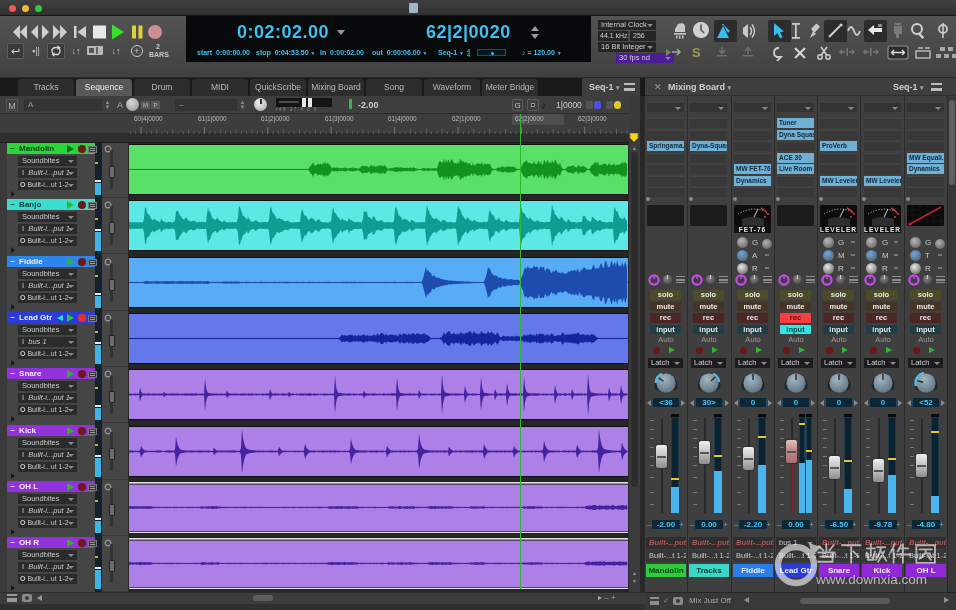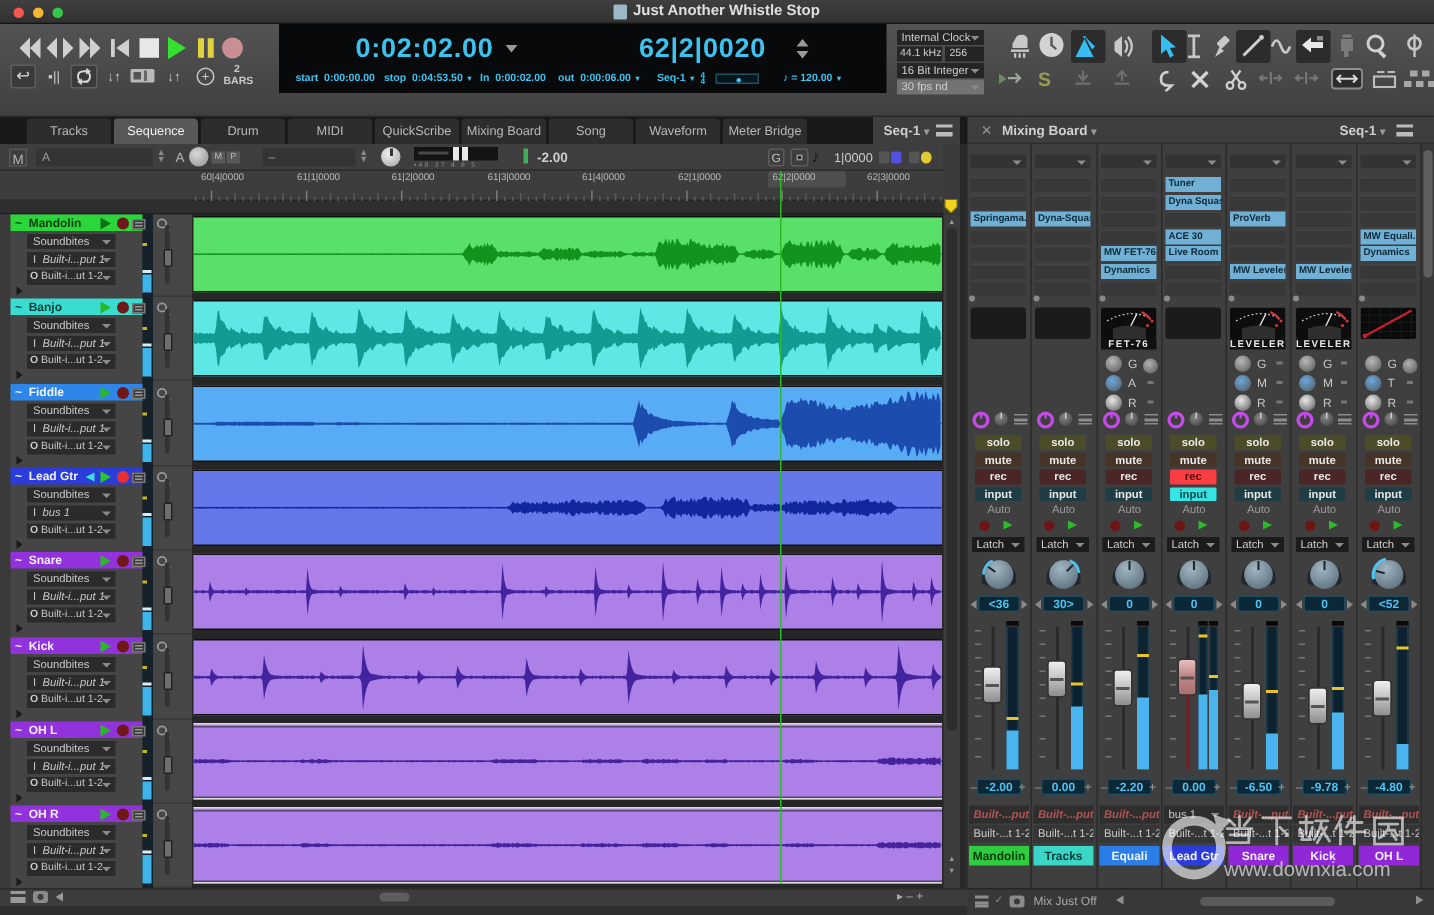--- a/index.html
+++ b/index.html
@@ -6,21 +6,20 @@
 .ab{position:absolute;}
 .dar{position:absolute;right:3px;top:50%;margin-top:-1px;width:0;height:0;border-left:3px solid transparent;border-right:3px solid transparent;border-top:3px solid #8b8b8b;}
 svg{display:block;}
 </style></head><body>
 <div id="app">
 <div style="position:absolute;left:0;top:0;width:956px;height:16px;background:linear-gradient(#3f3f3f,#313131);border-bottom:1px solid #151515;"></div>
     <div style="position:absolute;left:9px;top:5px;width:7px;height:7px;border-radius:50%;background:#f4574f;"></div>
     <div style="position:absolute;left:22px;top:5px;width:7px;height:7px;border-radius:50%;background:#f5b633;"></div>
     <div style="position:absolute;left:35px;top:5px;width:7px;height:7px;border-radius:50%;background:#34c648;"></div>
     <div style="position:absolute;left:409px;top:3px;width:9px;height:10px;background:#9db6c8;border-radius:1px;"></div>
-    <div style="position:absolute;left:422px;top:2px;width:300px;height:12px;color:#dfdfdf;font-size:10px;font-weight:bold;">Just Another Whistle Stop</div>
     <div style="position:absolute;left:0;top:16px;width:956px;height:62px;background:linear-gradient(#535353,#404040);border-bottom:1px solid #2a2a2a;"></div>
     <svg class="ab" style="left:8px;top:22px;" width="170" height="20" viewBox="0 0 170 20">
 <g fill="#cfcfcf">
 <path d="M12,3 L5,10 L12,17 Z M19,3 L12,10 L19,17 Z"></path>
 <path d="M30,3 L23,10 L30,17 Z"></path>
 <path d="M34,3 L41,10 L34,17 Z"></path>
 <path d="M45,3 L52,10 L45,17 Z M52,3 L59,10 L52,17 Z"></path>
 <rect x="66" y="4" width="2.5" height="12"></rect>
         <path d="M78,4 L69.5,10 L78,16 Z"></path>
 </g>
@@ -62,21 +61,21 @@
       <span style="position:absolute;left:281px;font-size:5.5px;line-height:4px;">4<br>4</span>
       <span style="position:absolute;left:336px;">♪ = 120.00 <span style="font-size:5px;">▼</span></span>
     </div>
     <div style="position:absolute;left:477px;top:49px;width:29px;height:7px;border:1px solid #23505f;background:#05161d;">
       <div style="position:absolute;left:13px;top:2px;width:3px;height:3px;background:#3cc3ef;border-radius:50%;"></div>
     </div>
     <div style="position:absolute;left:598px;top:20px;width:58px;height:10px;background:#252525;color:#cecece;font-size:7.5px;line-height:10px;"><span style="padding-left:3px;">Internal Clock</span><span class="dar"></span></div>
     <div style="position:absolute;left:598px;top:31px;width:30px;height:10px;background:#252525;color:#cecece;font-size:7px;line-height:10px;"><span style="padding-left:2px;">44.1 kHz</span></div>
     <div style="position:absolute;left:630px;top:31px;width:26px;height:10px;background:#252525;color:#cecece;font-size:7px;line-height:10px;"><span style="padding-left:3px;">256</span></div>
     <div style="position:absolute;left:598px;top:42px;width:58px;height:10px;background:#252525;color:#cecece;font-size:7.5px;line-height:10px;"><span style="padding-left:3px;">16 Bit Integer</span><span class="dar"></span></div>
-    <div style="position:absolute;left:598px;top:53px;width:58px;height:10px;background:#737373;color:#cecece;font-size:7.5px;line-height:10px;"><span style="padding-left:3px;">30 fps nd</span><span class="dar"></span></div>
+    <div style="position:absolute;left:616px;top:53px;width:58px;height:10px;background:#4c1d95;color:#cecece;font-size:7.5px;line-height:10px;"><span style="padding-left:3px;">30 fps nd</span><span class="dar"></span></div>
     <svg class="ab" style="left:664px;top:20px;" width="292" height="22" viewBox="0 0 292 22">
 <rect x="50" y="0" width="23" height="22" rx="2" fill="#2c2c2c"></rect>
 <rect x="104" y="0" width="23" height="22" rx="2" fill="#2c2c2c"></rect>
 <rect x="160" y="0" width="23" height="22" rx="2" fill="#2c2c2c"></rect>
 <rect x="200" y="0" width="23" height="22" rx="2" fill="#2c2c2c"></rect>
 <g fill="#c8c8c8" stroke="none">
 <path d="M14,4 C18,2 22,4 21,8 L21,12 L11,12 L11,9 Z"></path>
         <rect x="10" y="13" width="12" height="1.6"></rect>
         <rect x="12" y="15.5" width="1.5" height="3"></rect>
         <rect x="15" y="15.5" width="1.5" height="3"></rect>
@@ -751,21 +750,21 @@
     <div style="position:absolute;left:758px;top:465px;width:8px;height:48px;background:#4ab4ee;"></div>
     <div style="position:absolute;left:758px;top:436px;width:8px;height:2px;background:#e8c428;"></div>
     <div style="position:absolute;left:742px;top:446px;width:13px;height:25px;background:linear-gradient(#f0f0f0,#c6c6c6 45%,#8e8e8e);border-radius:3px;border:1px solid #333;">
       <div style="position:absolute;left:1px;top:11px;width:9px;height:1.5px;background:#555;"></div>
     </div>
     <div style="position:absolute;left:738px;top:519px;width:30px;height:11px;background:#0c2836;border:1px solid #204a5e;border-radius:2px;color:#4fc3f2;font-size:8px;font-weight:bold;line-height:9px;text-align:center;">-2.20</div>
     <div style="position:absolute;left:734px;top:521px;width:6px;height:8px;color:#9a9a9a;font-size:8px;line-height:8px;">–</div>
     <div style="position:absolute;left:766px;top:521px;width:6px;height:8px;color:#9a9a9a;font-size:8px;line-height:8px;">+</div>
     <div style="position:absolute;left:733px;top:537px;width:40px;height:12px;background:#2e2e2e;color:#b25454;font-size:7.5px;font-style:italic;font-weight:bold;line-height:12px;white-space:nowrap;overflow:hidden;"><span style="padding-left:3px;">Built-...put 1</span></div>
     <div style="position:absolute;left:733px;top:550px;width:40px;height:12px;background:#363636;color:#c9c9c9;font-size:7.5px;line-height:12px;white-space:nowrap;overflow:hidden;"><span style="padding-left:3px;">Built-...t 1-2</span></div>
-    <div style="position:absolute;left:733px;top:564px;width:40px;height:13px;background:#2b7de8;color:#eef2fa;font-size:8px;font-weight:bold;line-height:13px;text-align:center;white-space:nowrap;overflow:hidden;">Equali</div>
+    <div style="position:absolute;left:733px;top:564px;width:40px;height:13px;background:#2b7de8;color:#eef2fa;font-size:8px;font-weight:bold;line-height:13px;text-align:center;white-space:nowrap;overflow:hidden;">Fiddle</div>
     <div style="position:absolute;left:774px;top:96px;width:1px;height:496px;background:#2b2b2b;"></div>
     <div style="position:absolute;left:777px;top:103px;width:37px;height:9px;background:#333;">
       <span class="dar"></span>
     </div>
     <div style="position:absolute;left:777px;top:118.0px;width:37px;height:10px;background:#383838;border-top:1px solid #454545;"></div>
     <div style="position:absolute;left:777px;top:118.0px;width:37px;height:10px;background:#6fb0d4;color:#10293a;font-size:6.5px;font-weight:bold;line-height:10px;white-space:nowrap;overflow:hidden;"><span style="padding-left:2px;">Tuner</span></div>
     <div style="position:absolute;left:777px;top:129.5px;width:37px;height:10px;background:#383838;border-top:1px solid #454545;"></div>
     <div style="position:absolute;left:777px;top:129.5px;width:37px;height:10px;background:#6fb0d4;color:#10293a;font-size:6.5px;font-weight:bold;line-height:10px;white-space:nowrap;overflow:hidden;"><span style="padding-left:2px;">Dyna Squash</span></div>
     <div style="position:absolute;left:777px;top:141.0px;width:37px;height:10px;background:#383838;border-top:1px solid #454545;"></div>
     <div style="position:absolute;left:777px;top:152.5px;width:37px;height:10px;background:#383838;border-top:1px solid #454545;"></div>

